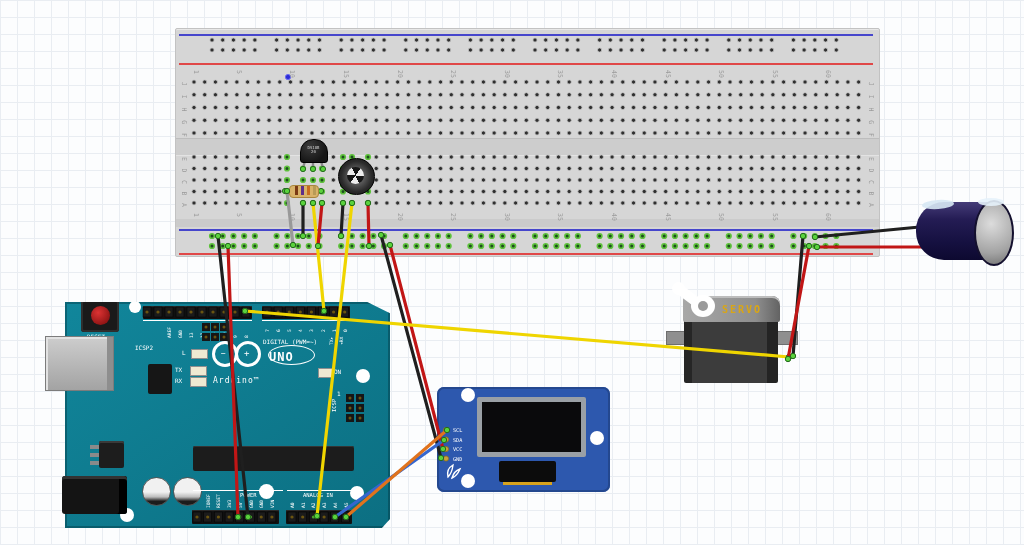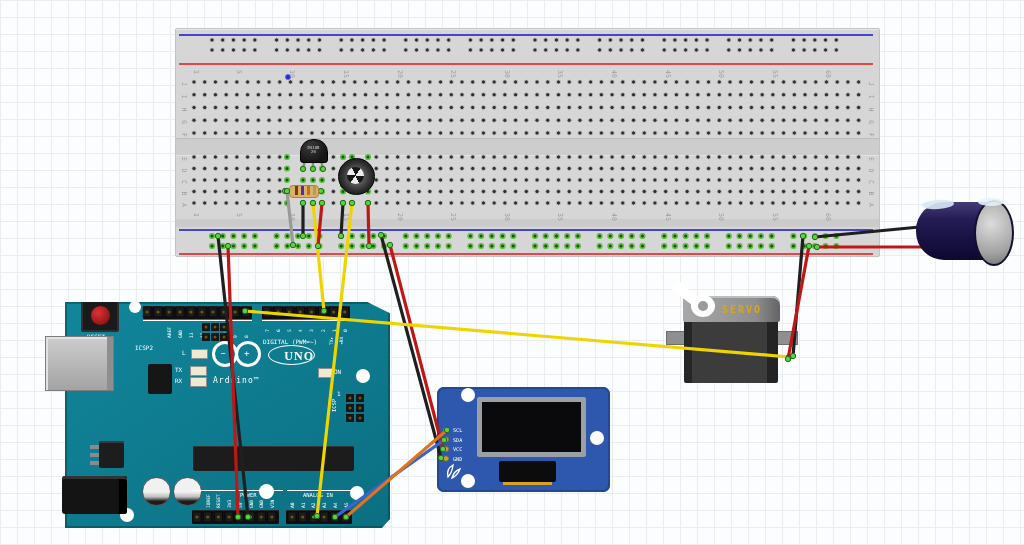--- a/index.html
+++ b/index.html
@@ -985,21 +985,21 @@
     <div class="led" style="left:125px;top:64px;width:15px;height:8px;"></div>
     <div class="silk" style="left:110px;top:75px;font-size:6px;">RX</div>
     <div class="led" style="left:125px;top:75px;width:15px;height:8px;"></div>
 
     <div class="abs" style="left:147px;top:39px;width:26px;height:26px;border:3.5px solid #fff;border-radius:50%;box-sizing:border-box;">
       <span class="silk" style="left:6px;top:5px;font-size:8px;">−</span>
       </div>
     <div class="abs" style="left:170px;top:39px;width:26px;height:26px;border:3.5px solid #fff;border-radius:50%;box-sizing:border-box;">
       <span class="silk" style="left:6px;top:4px;font-size:9px;">+</span>
       </div>
-    <div class="abs" style="left:203px;top:43px;width:47px;height:20px;border:1.5px solid #fff;border-radius:50%;box-sizing:border-box;text-align:right;font-family:Liberation Serif, serif;">
+    <div class="abs" style="left:203px;top:43px;width:47px;height:20px;border:1.5px solid #fff;border-radius:50%;box-sizing:border-box;text-align:left;">
       <span class="silk" style="position:static;font-size:12px;font-weight:bold;letter-spacing:1px;">UNO</span></div>
     <div class="silk" style="left:148px;top:74px;font-size:8px;letter-spacing:1px;">Arduino™</div>
 
     <div class="led" style="left:253px;top:66px;width:14px;height:8px;"></div>
     <div class="silk" style="left:269px;top:66px;font-size:6px;">ON</div>
 
     <div class="silk" style="left:272px;top:88px;font-size:6px;">1</div>
     <div class="abs" style="left:281px;top:91px;width:20px;height:30px;"></div>
     <div class="silk" style="left:266px;top:110px;font-size:5.5px;transform:rotate(-90deg);transform-origin:left top;">ICSP</div>
 

